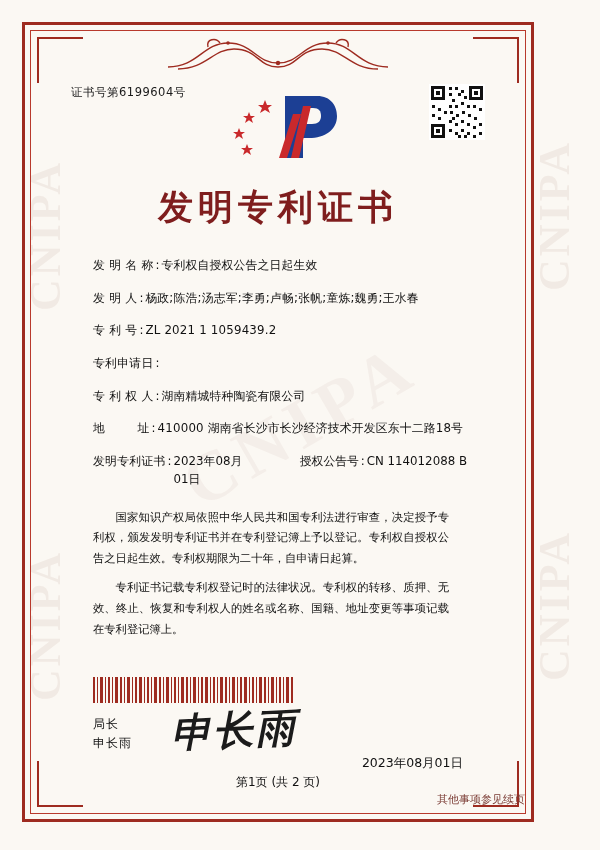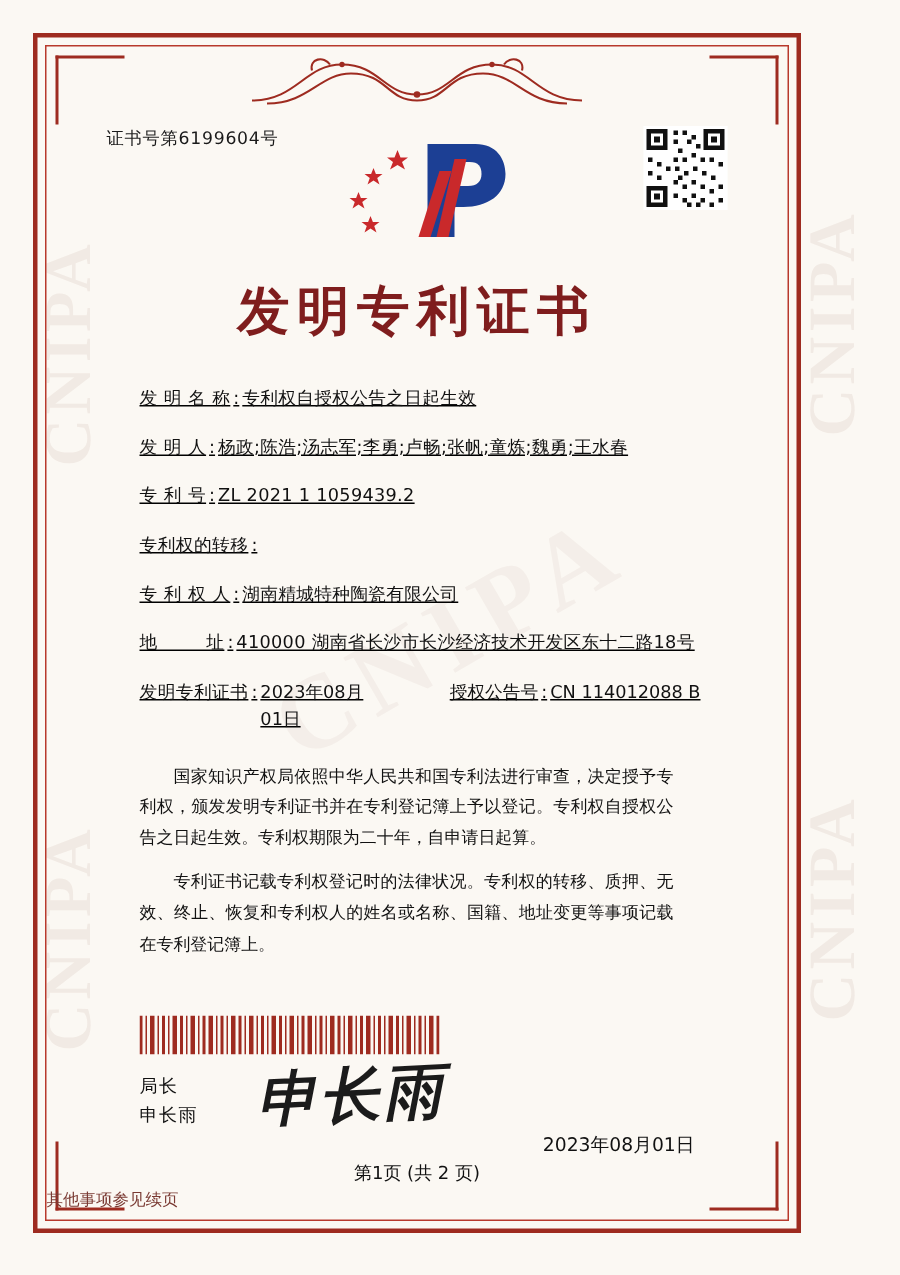--- a/index.html
+++ b/index.html
@@ -112,21 +112,21 @@
   .title {
     text-align: center;
     font-family: "Liberation Serif", serif;
     font-size: 35px;
     font-weight: bold;
     color: #7f1d1d;
     letter-spacing: 5px;
     margin: 8px 0 26px 0;
   }
 
-  .fields { padding: 0 18px 0 22px; text-decoration: underline; }
+  .fields { padding: 0 18px 0 22px; }
 
   .field {
     display: flex;
     align-items: flex-start;
     margin-bottom: 15px;
     font-size: 11.8px;
     color: #111;
     line-height: 1.5;
   }
   .f-label {
@@ -199,21 +199,21 @@
     bottom: 22px;
     text-align: center;
     font-size: 12px;
     color: #111;
   }
 
   .footnote {
     position: absolute;
     left: 0; right: 0;
     bottom: 6px;
-    text-align: left;
+    text-align: right;
     font-size: 11px;
     color: #7a3a33;
   }
 </style>
 </head>
 <body>
 
 <div class="wm wm1">CNIPA</div>
 <div class="wm wm2">CNIPA</div>
 <div class="wm wm3">CNIPA</div>
@@ -337,21 +337,21 @@
           <span class="f-value">杨政;陈浩;汤志军;李勇;卢畅;张帆;童炼;魏勇;王水春</span>
         </div>
 
         <div class="field">
           <span class="f-label">专 利 号</span>
           <span class="f-colon">:</span>
           <span class="f-value">ZL 2021 1 1059439.2</span>
         </div>
 
         <div class="field">
-          <span class="f-label">专利权的转移</span>
+          <span class="f-label">专利申请日</span>
           <span class="f-colon">:</span>
         </div>
 
         <div class="field">
           <span class="f-label">专 利 权 人</span>
           <span class="f-colon">:</span>
           <span class="f-value">湖南精城特种陶瓷有限公司</span>
         </div>
 
         <div class="field">

